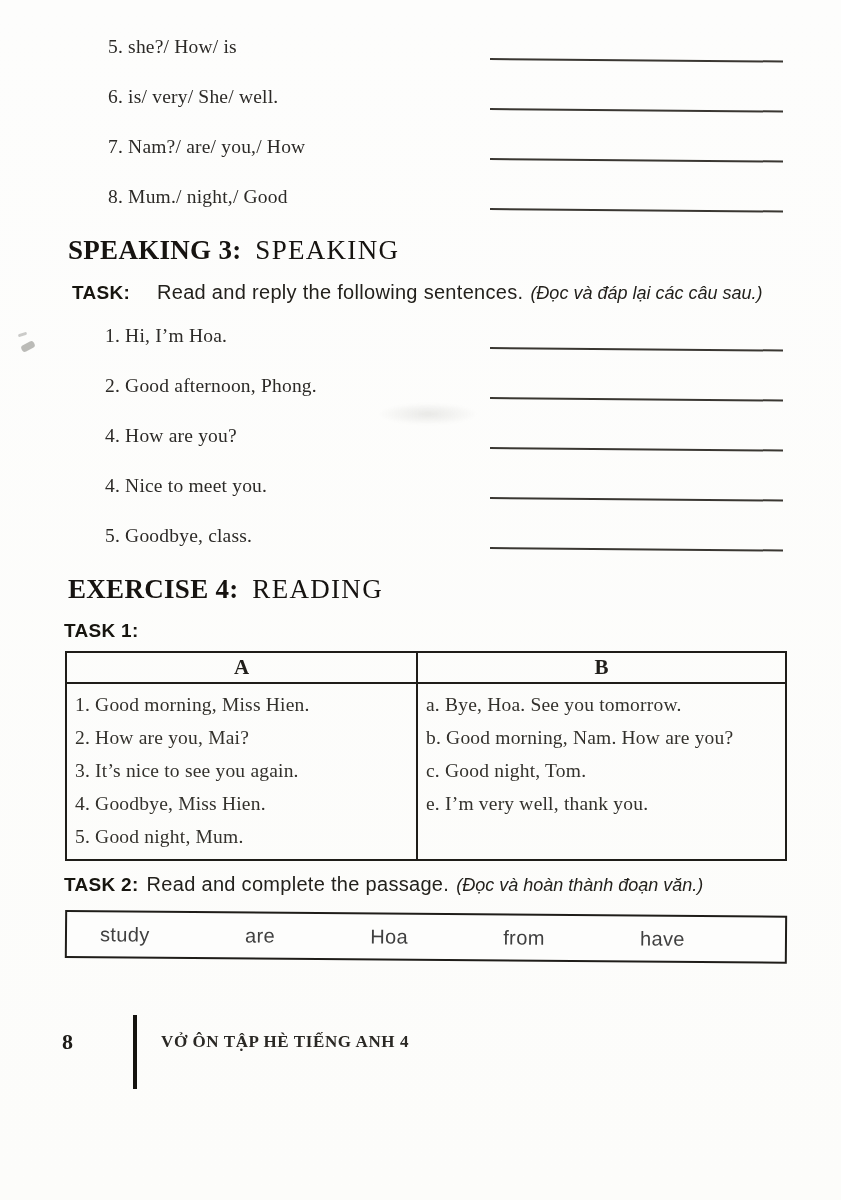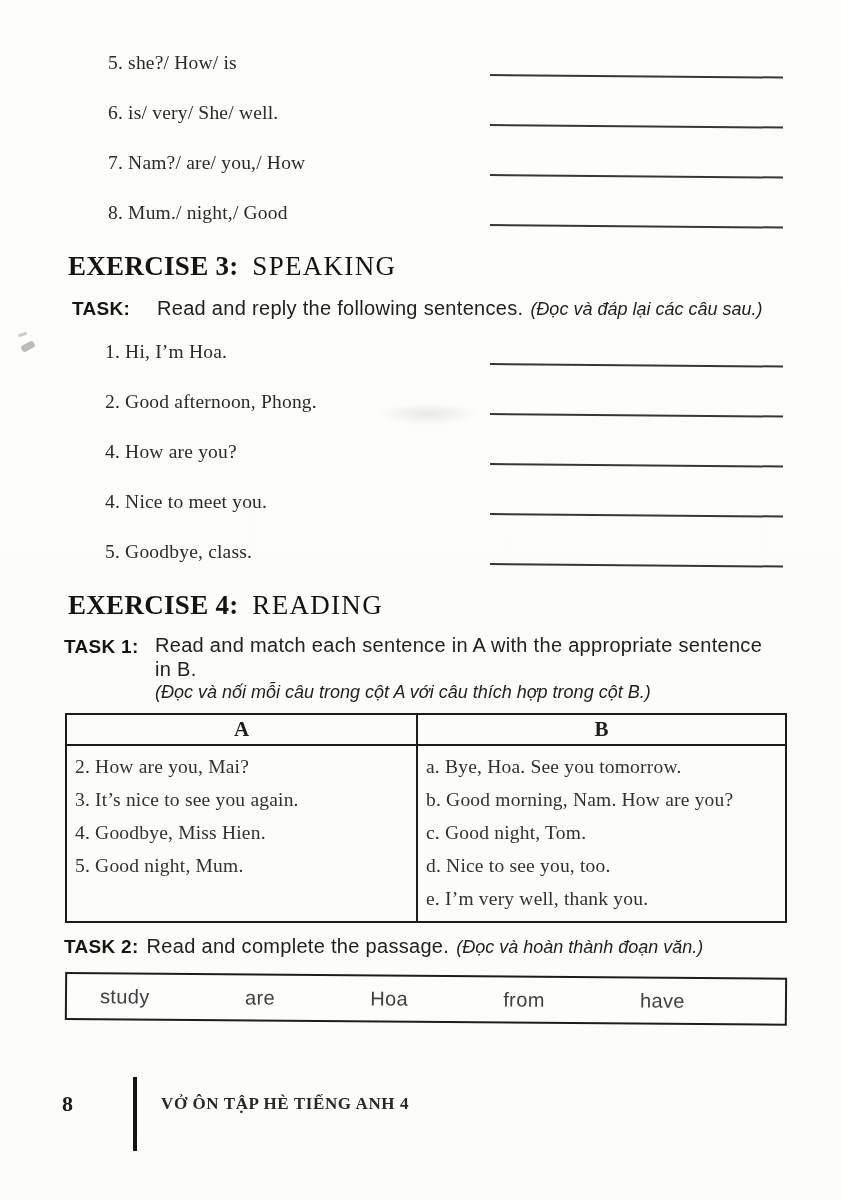--- a/index.html
+++ b/index.html
@@ -33,21 +33,21 @@
     line-height: 26px;
   }
   .blank {
     width: 293px;
     height: 8px;
     border-bottom: 2px solid #3a3732;
     transform: rotate(0.5deg);
     transform-origin: left bottom;
   }
 
-  .top-list { padding-top: 50px; }
+  .top-list { padding-top: 34px; }
 
   
   .exercise-heading {
     margin-left: 68px;
     margin-top: 8px;
     line-height: 32px;
     font-size: 27px;
     color: #161310;
     white-space: nowrap;
   }
@@ -218,21 +218,21 @@
       <span class="item-label">7. Nam?/ are/ you,/ How</span>
       <span class="blank"></span>
     </div>
     <div class="item-row">
       <span class="item-label">8. Mum./ night,/ Good</span>
       <span class="blank"></span>
     </div>
   </div>
 
   <div class="exercise-heading">
-    <span class="strong">EXERCISE 3:</span>
+    <span class="strong">SPEAKING 3:</span>
     <span class="rest">SPEAKING</span>
   </div>
 
   <div class="task-row task3-row">
     <span class="task-label">TASK:</span>
     <span class="instr-en">Read and reply the following sentences.</span>
     <span class="instr-vi">(Đọc và đáp lại các câu sau.)</span>
   </div>
 
   <div class="ex3-list">
@@ -258,41 +258,36 @@
     </div>
   </div>
 
   <div class="exercise-heading">
     <span class="strong">EXERCISE 4:</span>
     <span class="rest">READING</span>
   </div>
 
   <div class="task1-block">
     <span class="task-label">TASK 1:</span>
-    <div class="task1-content">
-      <div class="instr-en en-line1">Read and match each sentence in A with the appropriate sentence</div>
-      <div class="instr-en en-line2">in B.</div>
-      <div class="instr-vi vi-line">(Đọc và nối mỗi câu trong cột A với câu thích hợp trong cột B.)</div>
-    </div>
   </div>
 
   <div class="match-table">
     <div class="mt-head mt-col-a">A</div>
     <div class="mt-head">B</div>
     <div class="mt-cell mt-col-a">
+      <div class="mt-line">1. Good morning, Miss Hien.</div>
       <div class="mt-line">2. How are you, Mai?</div>
       <div class="mt-line">3. It’s nice to see you again.</div>
       <div class="mt-line">4. Goodbye, Miss Hien.</div>
       <div class="mt-line">5. Good night, Mum.</div>
     </div>
     <div class="mt-cell mt-col-b">
       <div class="mt-line">a. Bye, Hoa. See you tomorrow.</div>
       <div class="mt-line">b. Good morning, Nam. How are you?</div>
       <div class="mt-line">c. Good night, Tom.</div>
-      <div class="mt-line">d. Nice to see you, too.</div>
       <div class="mt-line">e. I’m very well, thank you.</div>
     </div>
   </div>
 
   <div class="task-row task2-row">
     <span class="task-label">TASK 2:</span>
     <span class="instr-en">Read and complete the passage.</span>
     <span class="instr-vi">(Đọc và hoàn thành đoạn văn.)</span>
   </div>
 

